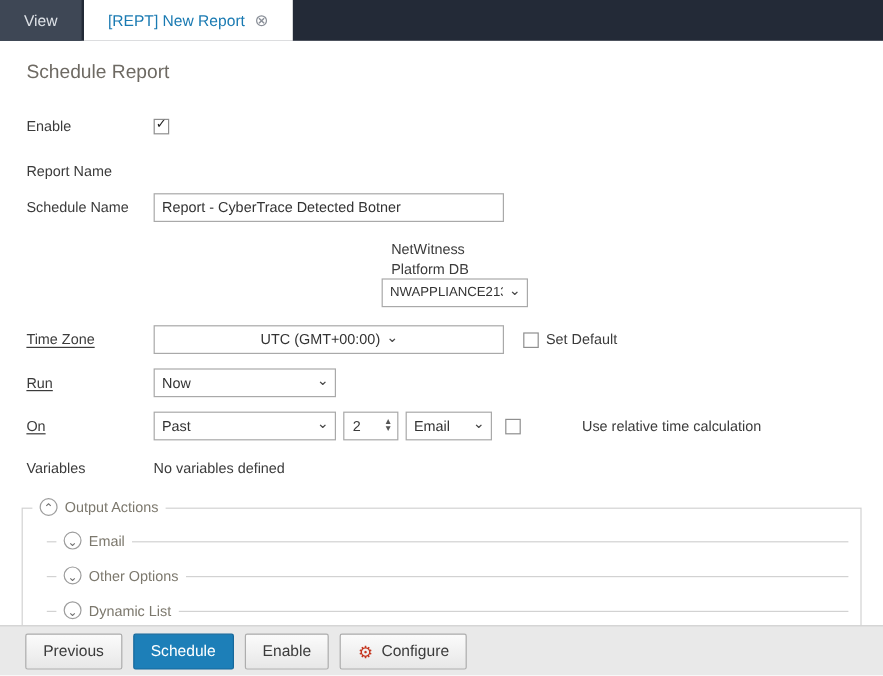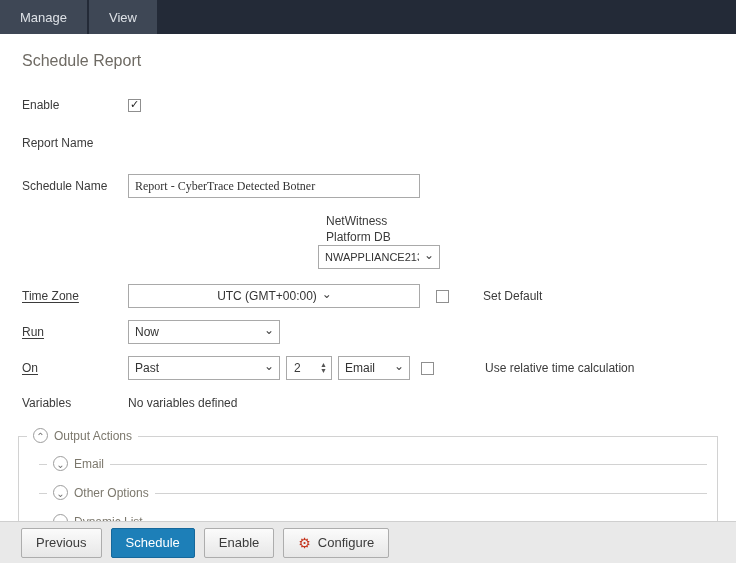--- a/index.html
+++ b/index.html
@@ -28,21 +28,21 @@
   h1.page-title { font-size: 16px; font-weight: 400; color: #6e6a63; margin: 18px 0 24px 22px; }
 
   .row { display: flex; align-items: center; margin: 0 0 13px 22px; font-size: 12px; color: #3b3b3b; min-height: 22px; }
   .row .label { width: 106px; flex-shrink: 0; line-height: 1.35; }
   .row .label.u { }
   .row .label.u span, .u-inline { text-decoration: underline; text-underline-offset: 2px; }
   .static-text { color: #3b3b3b; }
 
   .text-input {
     width: 292px; height: 24px; border: 1px solid #a9a9a9; padding: 0 6px;
-    font-size: 12px; color: #333; font-family: Liberation Serif, serif; background: #fff;
+    font-size: 12px; color: #333; font-family: Liberation Sans, sans-serif; background: #fff;
   }
 
   .select {
     height: 24px; border: 1px solid #a9a9a9; background: #fff;
     display: inline-flex; align-items: center; justify-content: space-between;
     padding: 0 5px 0 6px; cursor: pointer; flex-shrink: 0;
   }
   .select .sel-text { overflow: hidden; white-space: nowrap; color: #333; }
   .select .sel-arrow { color: #444; font-size: 12px; margin-left: 5px; transform: translateY(-2px); }
   .w292 { width: 292px; justify-content: center; }
@@ -100,38 +100,39 @@
   .btn.primary { background: #1d7fb8; border-color: #16689b; color: #fff; }
   .gear { color: #c5351f; font-size: 14px; line-height: 1; }
 </style>
 </head>
 <body>
 
 <div class="app">
 
   <div class="tabbar">
     <div class="tab">
-      <span>Manage</span>
-    </div>
-    <div class="tab">
       <span>View</span>
+    </div>
+    <div class="tab active">
+      <span>[REPT] New Report</span>
+      <span class="close">⊗</span>
     </div>
   </div>
 
   <div class="main">
     <h1 class="page-title">Schedule Report</h1>
 
     <div class="row" style="margin-bottom:16px;">
       <span class="label">Enable</span>
       <span class="checkbox">
         <span class="check">✓</span>
       </span>
     </div>
 
-    <div class="row" style="margin-bottom:20px;">
+    <div class="row" style="margin-bottom:7px;">
       <span class="label">Report Name</span>
     </div>
 
     <div class="row" style="margin-bottom:15px;">
       <span class="label">Schedule Name</span>
       <input type="text" class="text-input" value="Report - CyberTrace Detected Botner" style="">
     </div>
 
     <div class="row" style="margin-bottom:15px;flex-direction:column;">
       <span class="label" style="width:106px; padding-right:14px;">NetWitness Platform DB</span>
@@ -140,21 +141,21 @@
         <span class="sel-arrow">⌄</span>
       </div>
     </div>
 
     <div class="row" style="margin-bottom:12px;">
       <span class="label u"><span>Time Zone</span></span>
       <div class="select w292">
         <span class="sel-text">UTC (GMT+00:00)</span>
         <span class="sel-arrow">⌄</span>
       </div>
-      <span class="gap16" style="display:inline-flex; align-items:center;gap:28px;">
+      <span class="gap16" style="display:inline-flex; align-items:center;">
         <span class="checkbox"></span>
         <span class="cb-label">Set Default</span>
       </span>
     </div>
 
     <div class="row" style="margin-bottom:12px;">
       <span class="label u"><span>Run</span></span>
       <div class="select w152">
         <span class="sel-text">Now</span>
         <span class="sel-arrow">⌄</span>

